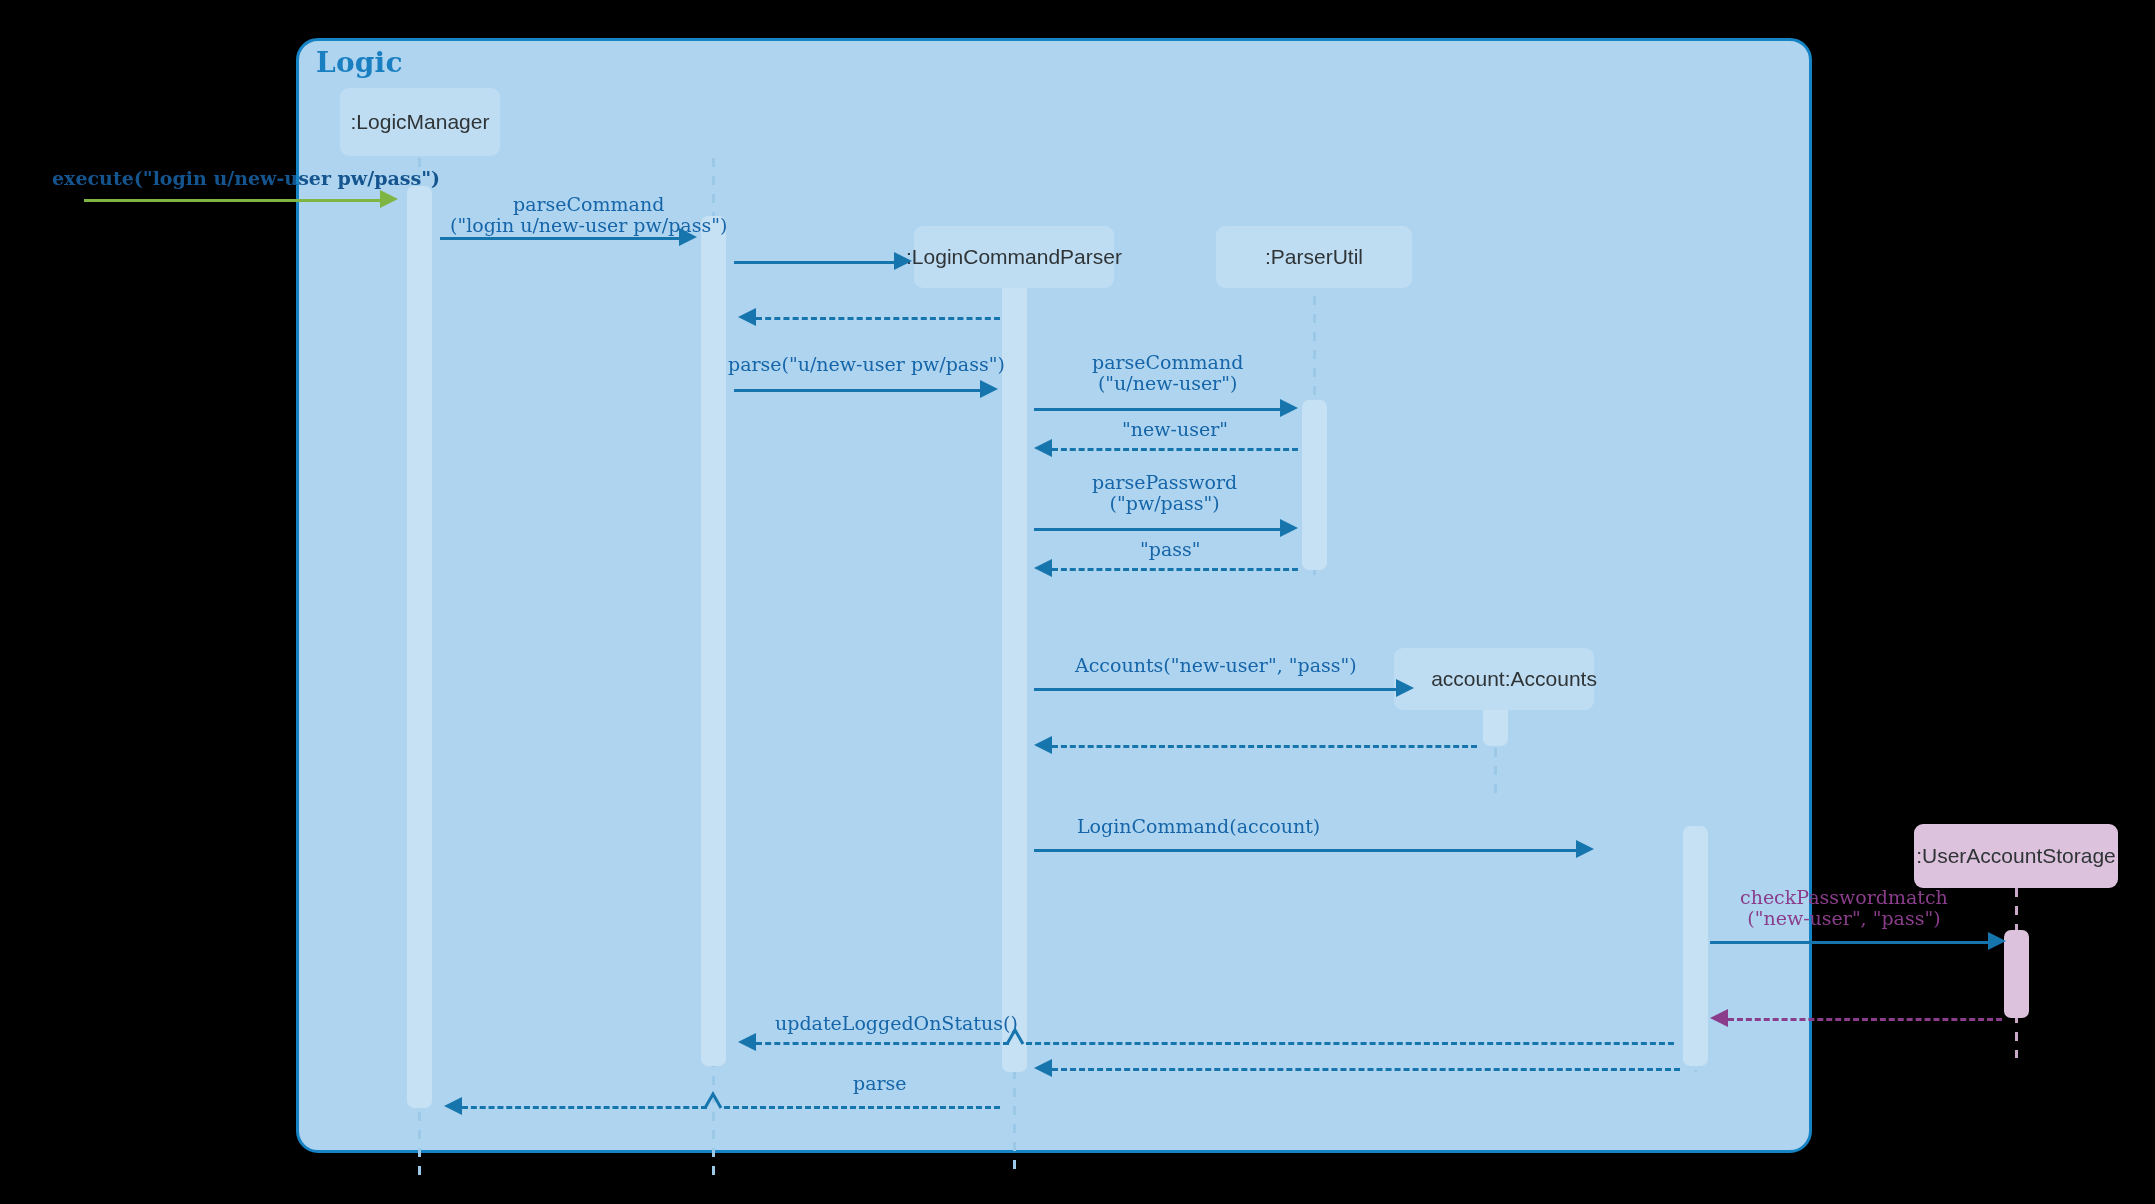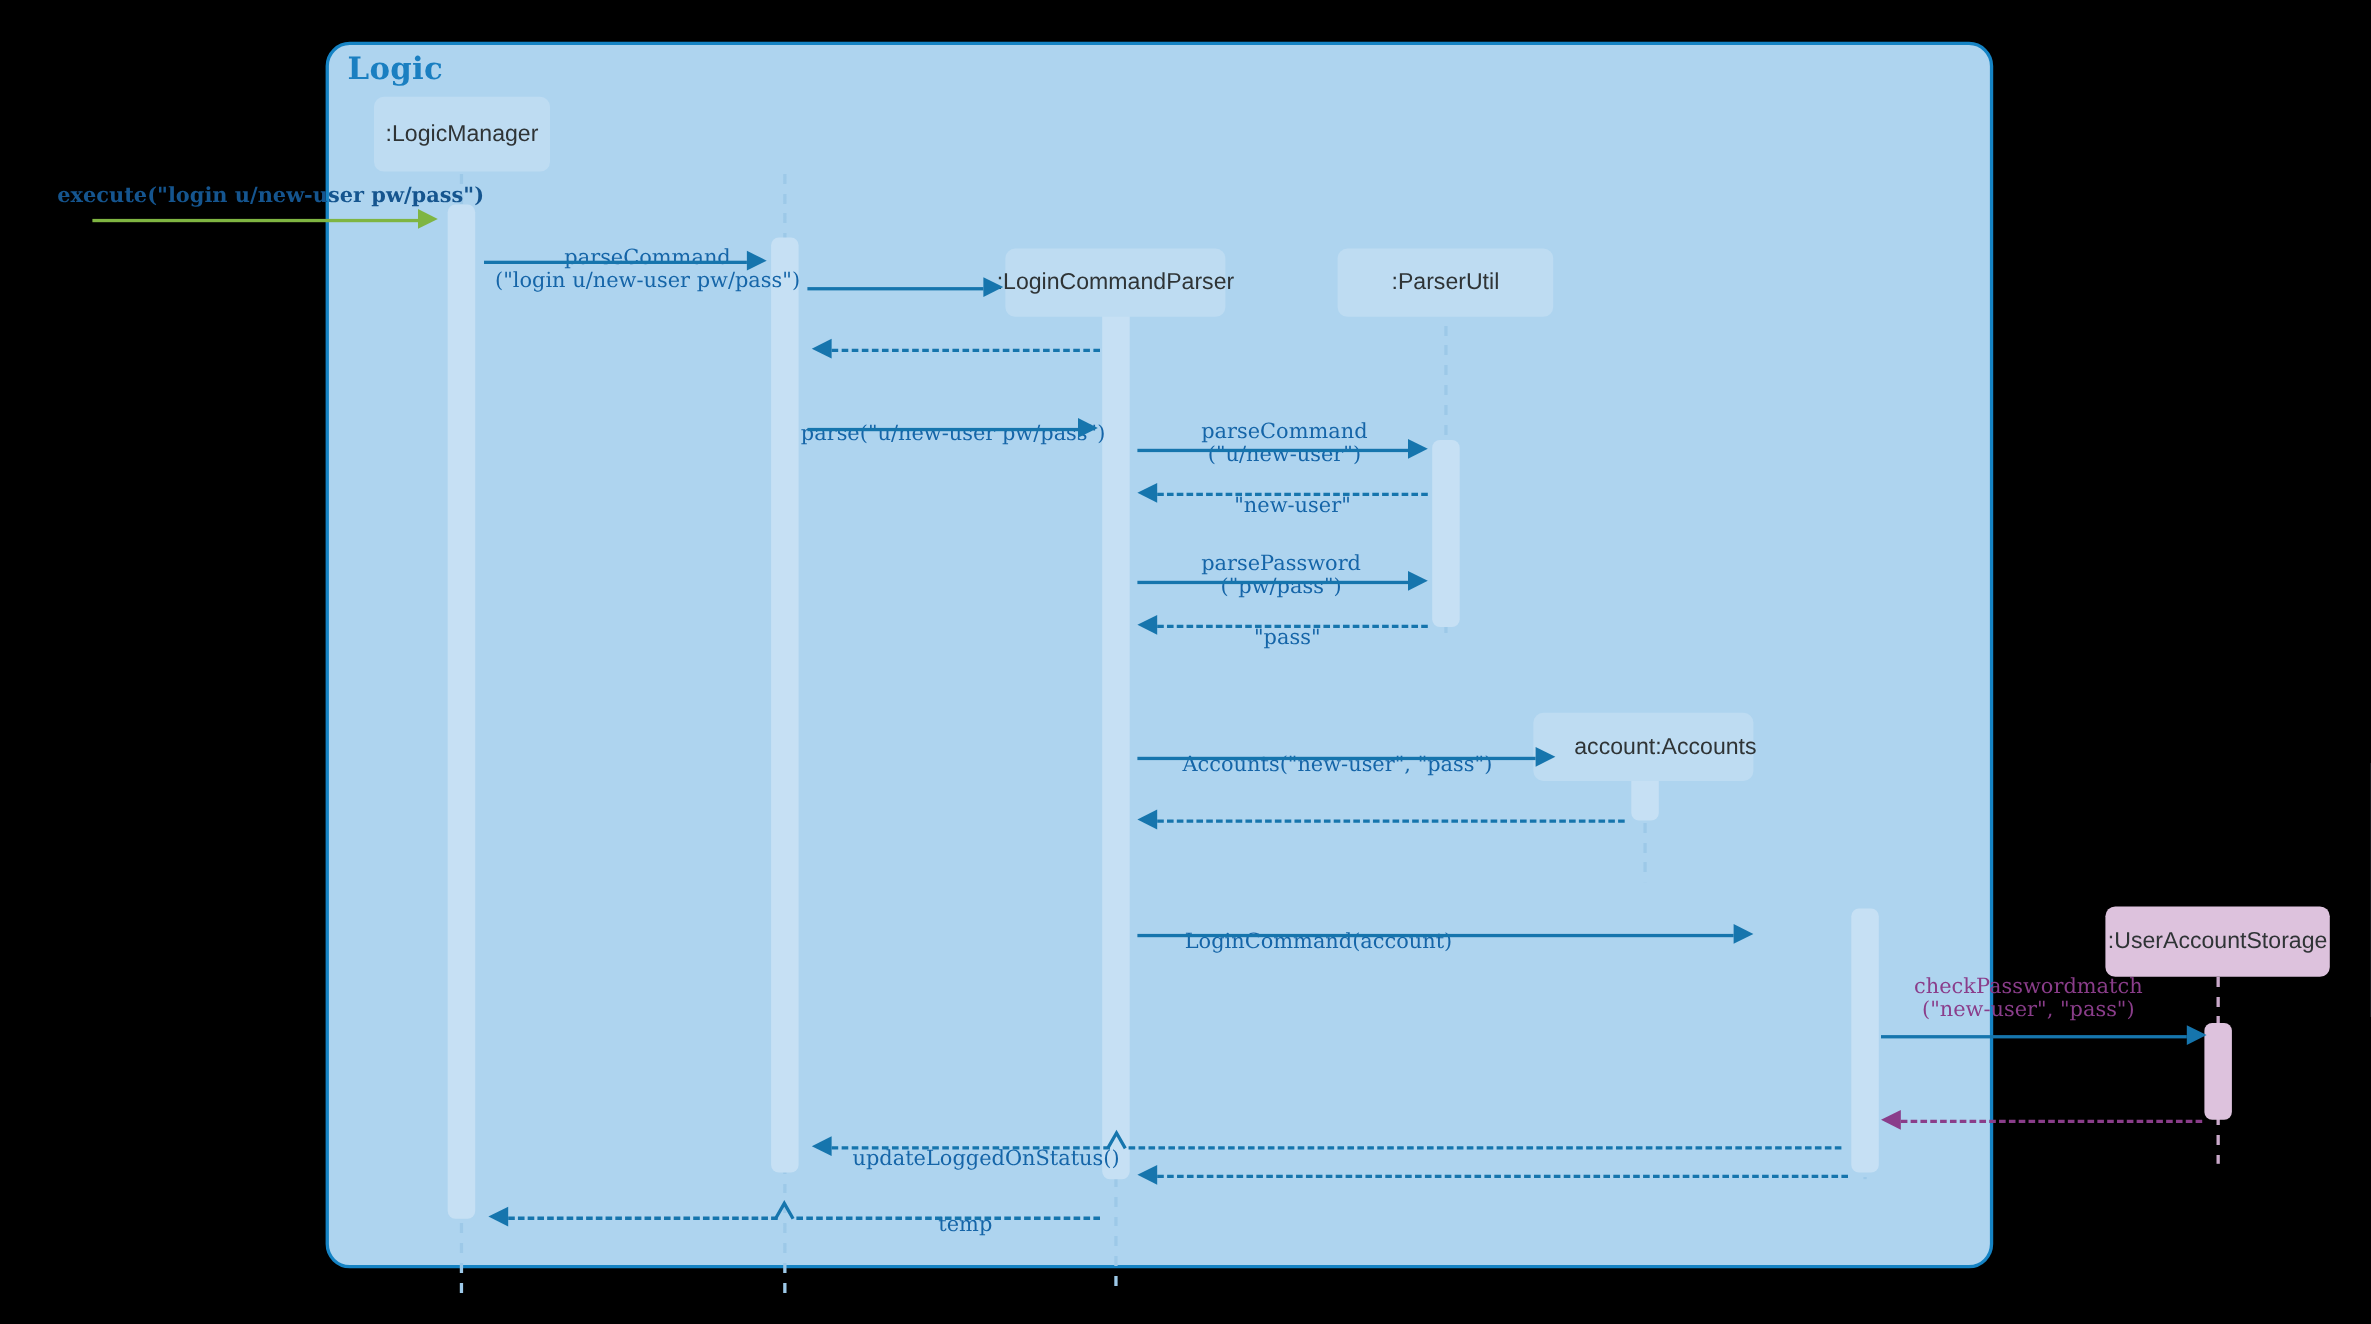--- a/index.html
+++ b/index.html
@@ -44,21 +44,21 @@
   
   .arrow{position:absolute;width:0;height:0;}
   .ar-right-blue{border-top:9px solid transparent;border-bottom:9px solid transparent;border-left:18px solid #1675ad;}
   .ar-left-blue{border-top:9px solid transparent;border-bottom:9px solid transparent;border-right:18px solid #1675ad;}
   .ar-right-green{border-top:9px solid transparent;border-bottom:9px solid transparent;border-left:18px solid #7fb542;}
   .ar-left-purple{border-top:9px solid transparent;border-bottom:9px solid transparent;border-right:18px solid #8a3d8a;}
 
   
   .msglabel{position:absolute;font-family:"DejaVu Serif", serif;font-size:19px;
             line-height:1.12;text-align:center;white-space:nowrap;}
-  .lbl-blue{color:#1565a8;margin-top:30px;}
+  .lbl-blue{color:#1565a8;}
   .lbl-purple{color:#8a3d8a;}
   .lbl-bold{font-weight:bold;color:#15558f;}
   .msglabel .l2{display:block;}
 
   
   .jump{position:absolute;}
 </style>
 </head>
 <body>
 
@@ -188,21 +188,21 @@
   <div class="msgline dash-blue" style="left:1026px;top:1042px;width:648px;"></div>
   <svg class="jump" style="left:1005px;top:1026px;" width="24" height="20">
     <path d="M2,18 L10,4 L18,18" fill="none" stroke="#1675ad" stroke-width="3"></path>
   </svg>
   <div class="arrow ar-left-blue" style="left:738px;top:1033px;"></div>
 
   <div class="msgline dash-blue" style="left:1052px;top:1068px;width:628px;"></div>
   <div class="arrow ar-left-blue" style="left:1034px;top:1059px;"></div>
 
   <div class="msglabel lbl-blue" style="left:853px;top:1073px;">
-    <span>temp</span>
+    <span>parse</span>
   </div>
   <div class="msgline dash-blue" style="left:462px;top:1106px;width:245px;"></div>
   <div class="msgline dash-blue" style="left:724px;top:1106px;width:276px;"></div>
   <svg class="jump" style="left:703px;top:1090px;" width="24" height="20">
     <path d="M2,18 L10,4 L18,18" fill="none" stroke="#1675ad" stroke-width="3"></path>
   </svg>
   <div class="arrow ar-left-blue" style="left:444px;top:1097px;"></div>
 
 </div>
 

